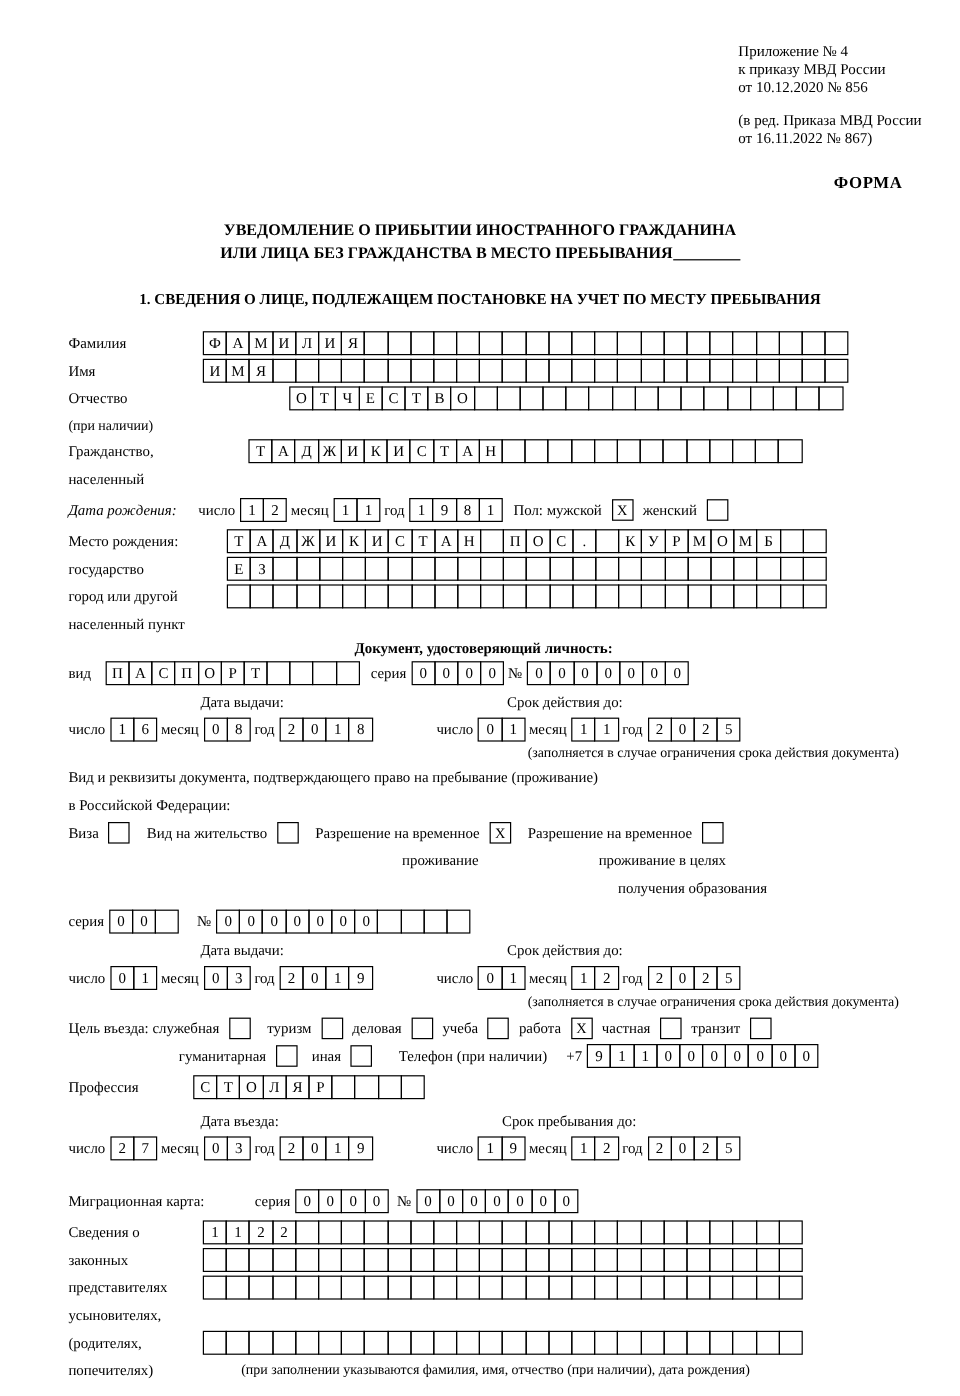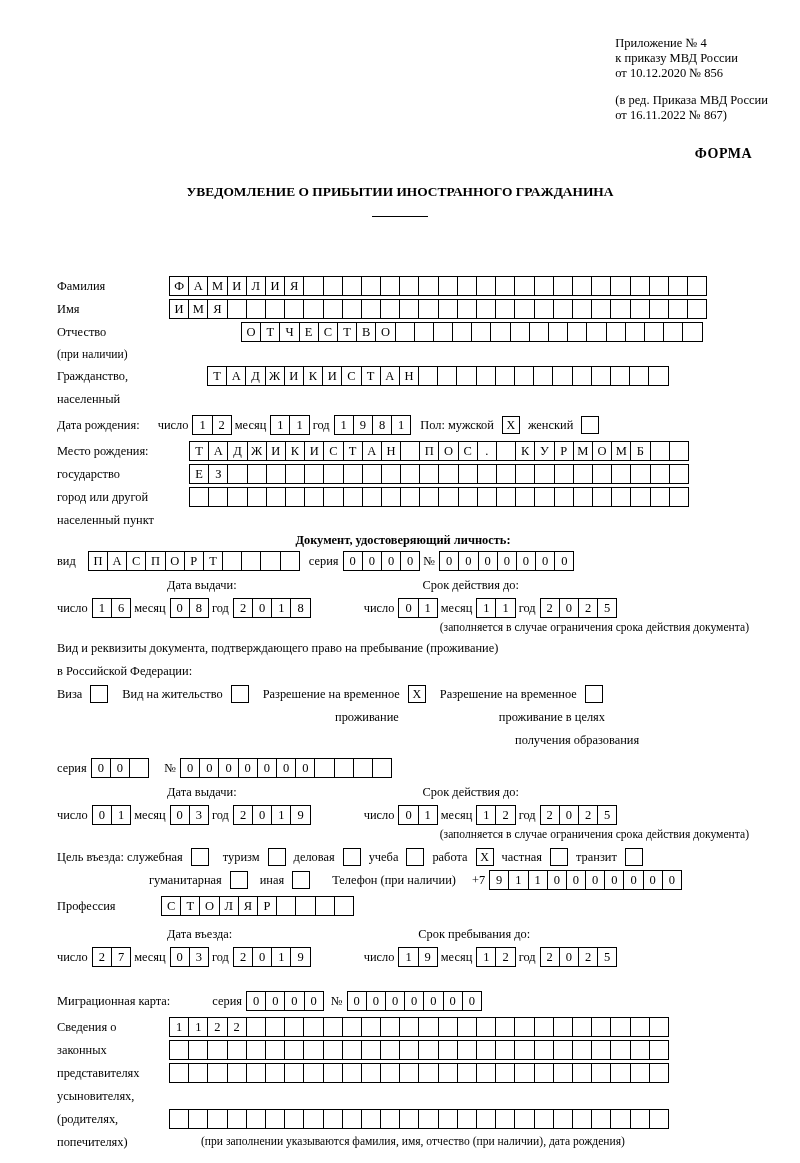--- a/index.html
+++ b/index.html
@@ -65,23 +65,24 @@
     <div>к приказу МВД России</div>
     <div>от 10.12.2020 № 856</div>
     <div class="grp2">(в ред. Приказа МВД России</div>
     <div>от 16.11.2022 № 867)</div>
   </div>
 
   <div class="forma">ФОРМА</div>
 
   <div class="title">
     <div>УВЕДОМЛЕНИЕ О ПРИБЫТИИ ИНОСТРАННОГО ГРАЖДАНИНА</div>
-    <div><span class="u"></span></div>
+    <div><span>ИЛИ ЛИЦА БЕЗ ГРАЖДАНСТВА В МЕСТО ПРЕБЫВАНИЯ</span><span class="u"></span></div>
   </div>
 
+  <div class="section1">1. СВЕДЕНИЯ О ЛИЦЕ, ПОДЛЕЖАЩЕМ ПОСТАНОВКЕ НА УЧЕТ ПО МЕСТУ ПРЕБЫВАНИЯ</div>
 
   <div class="form">
 
     <div class="row">
       <div class="lbl w">Фамилия</div>
       <div class="cells">
           <span class="cell">Ф</span>
           <span class="cell">А</span>
           <span class="cell">М</span>
           <span class="cell">И</span>
@@ -208,21 +209,21 @@
           <span class="cell"></span>
           <span class="cell"></span>
           <span class="cell"></span>
         </div>
     </div>
     <div class="row">
       <div class="lbl w">населенный</div>
     </div>
 
     <div class="row inline mt6">
-      <span class="t" style="margin-left:0;">Дата рождения:</span>
+      <span class="t" style="margin-left:0;font-style:italic;">Дата рождения:</span>
       <span class="t" style="margin-left:14px;">число</span>
       <span class="cells">
           <span class="cell">1</span>
           <span class="cell">2</span>
         </span>
       <span class="t">месяц</span>
       <span class="cells">
           <span class="cell">1</span>
           <span class="cell">1</span>
         </span>

